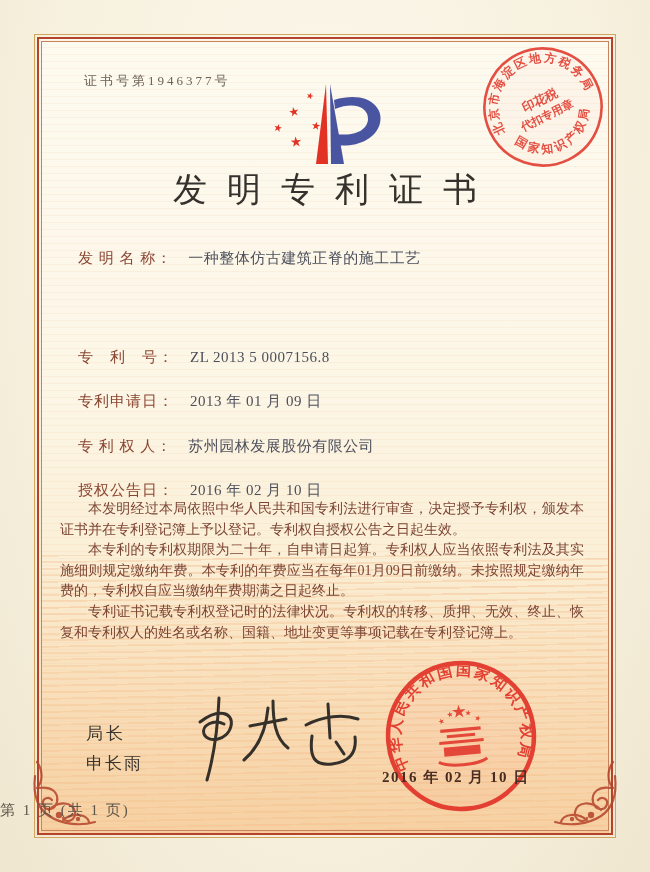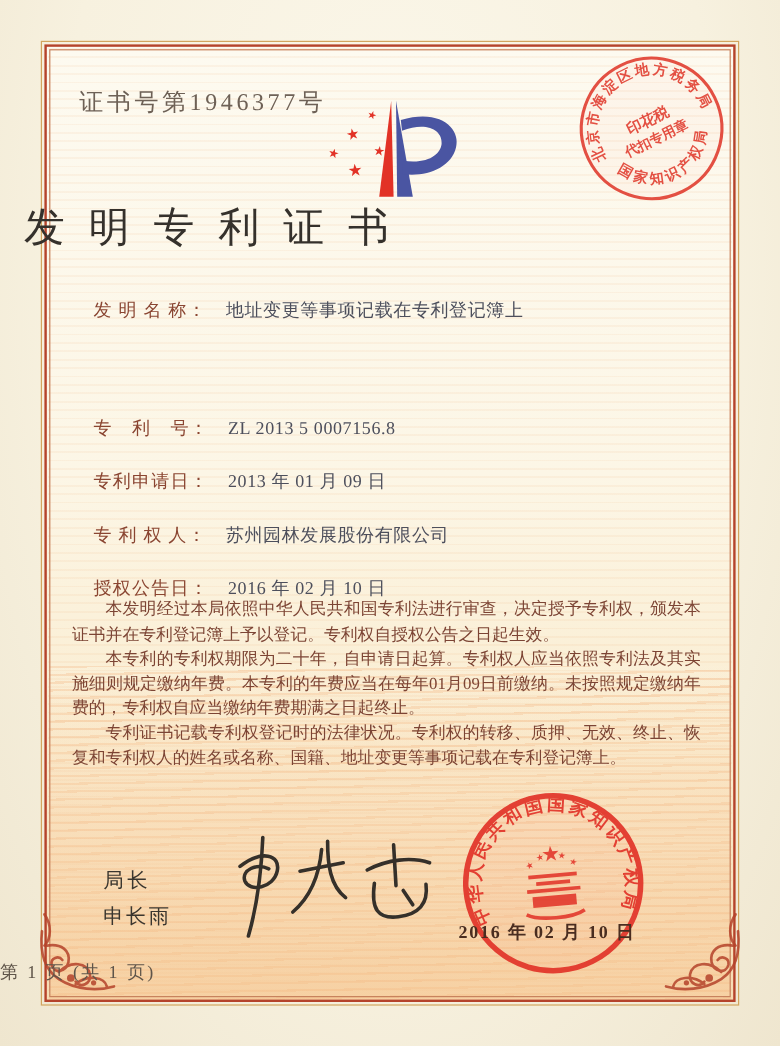--- a/index.html
+++ b/index.html
@@ -10,25 +10,25 @@
         background:linear-gradient(180deg,#fdfaf0 0%,#fcf6e6 45%,#faeccf 74%,#f7dcb4 100%);}
   .tex-all{position:absolute;inset:40px;
         background:repeating-linear-gradient(180deg, rgba(236,170,116,0.10) 0 1.5px, rgba(255,255,255,0) 1.5px 7px);}
   .tex-bottom{position:absolute;left:41px;right:41px;top:555px;bottom:39px;
         background:
           linear-gradient(180deg, rgba(250,229,200,0) 0%, rgba(248,208,164,0.38) 45%, rgba(246,198,146,0.55) 100%),
           repeating-linear-gradient(179deg, rgba(240,153,92,0.22) 0 1.8px, rgba(255,248,238,0.06) 1.8px 6.5px);}
   .frame-gold{position:absolute;inset:34px;border:1px solid #d2a55e;}
   .frame-red{position:absolute;inset:37px;border:2px solid #b5432b;}
   .frame-thin{position:absolute;inset:41px;border:1px solid #c8825d;}
-  .cert-no{position:absolute;left:66px;top:72px;font-size:20px;letter-spacing:3px;color:#6e6156;}
+  .cert-no{position:absolute;left:84px;top:72px;font-size:13px;letter-spacing:3px;color:#6e6156;}
   .logo{position:absolute;left:266px;top:82px;width:132px;height:86px;}
   .tax-seal{position:absolute;left:478px;top:42px;width:130px;height:130px;
         transform:rotate(-26deg);opacity:.88;}
-  .title{position:absolute;left:0;right:0;top:167px;font-size:34px;
+  .title{position:absolute;left:0;right:0;top:167px;text-align:center;font-size:34px;
         letter-spacing:20px;text-indent:20px;color:#35312c;font-weight:500;}
   .field-row{position:absolute;left:78px;right:55px;font-size:15px;white-space:nowrap;}
   .flabel{color:#8a4531;letter-spacing:1px;margin-right:16px;}
   .fvalue{color:#4d4f5c;letter-spacing:.5px;}
   .paras{position:absolute;left:60px;right:66px;top:499px;font-size:14px;line-height:20.6px;
         color:#7c4434;text-align:justify;}
   .paras p{margin:0;text-indent:2em;}
   .signer-title{position:absolute;left:86px;top:722px;font-size:17px;color:#3a362f;
         letter-spacing:3px;font-family:Liberation Sans, sans-serif;}
   .signer-name{position:absolute;left:86px;top:752px;font-size:17px;color:#3a362f;
@@ -110,21 +110,21 @@
     <text font-size="11" fill="#e0392c" letter-spacing="2.5" font-weight="bold">
       <textPath href="#taxBot" startOffset="50%" text-anchor="middle">国家知识产权局</textPath>
     </text>
     <text x="60" y="57" text-anchor="middle" font-size="11.5" fill="#e0392c" font-weight="bold">印花税</text>
     <text x="60" y="72" text-anchor="middle" font-size="10.5" fill="#e0392c" font-weight="bold">代扣专用章</text>
   </svg>
 
   <div class="title">发明专利证书</div>
 
   <div class="field-row" style="top:249px">
-    <span class="flabel">发 明 名 称：</span><span class="fvalue">地址变更等事项记载在专利登记簿上</span>
+    <span class="flabel">发 明 名 称：</span><span class="fvalue">一种整体仿古建筑正脊的施工工艺</span>
   </div>
   <div class="field-row" style="top:348px">
     <span class="flabel">专　利　号：</span><span class="fvalue">ZL 2013 5 0007156.8</span>
   </div>
   <div class="field-row" style="top:392px">
     <span class="flabel">专利申请日：</span><span class="fvalue">2013 年 01 月 09 日</span>
   </div>
   <div class="field-row" style="top:437px">
     <span class="flabel">专 利 权 人：</span><span class="fvalue">苏州园林发展股份有限公司</span>
   </div>

